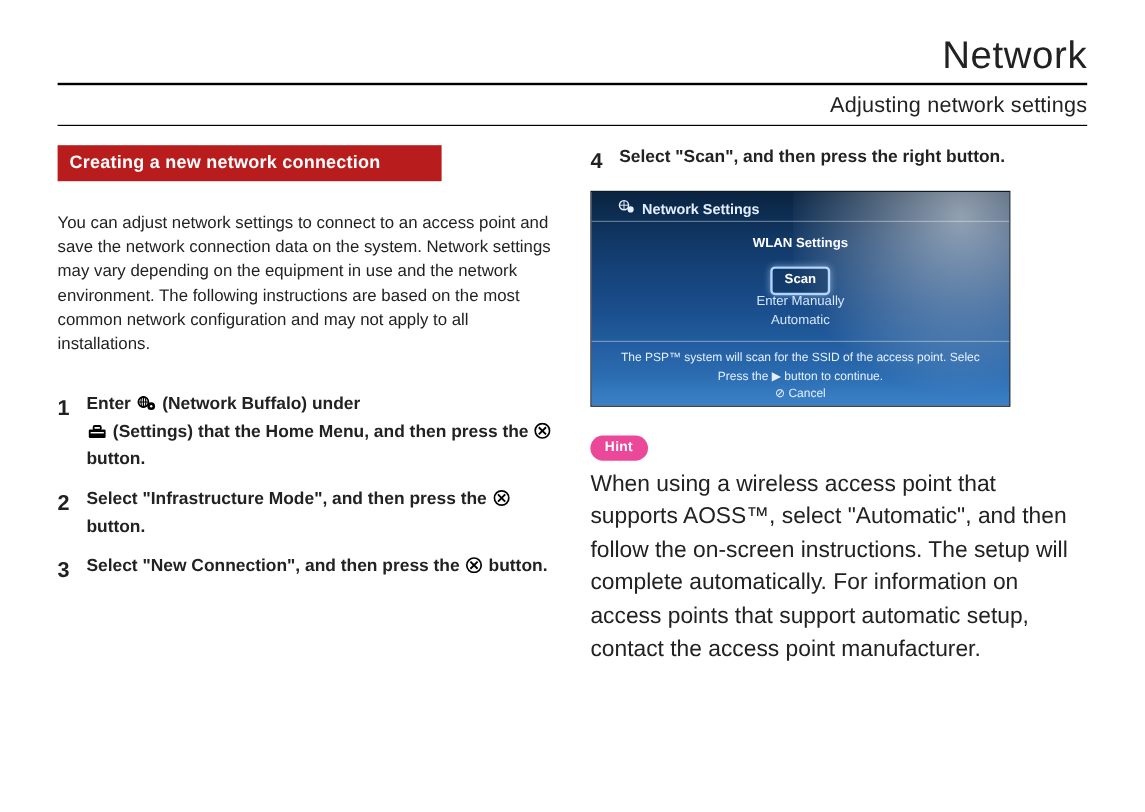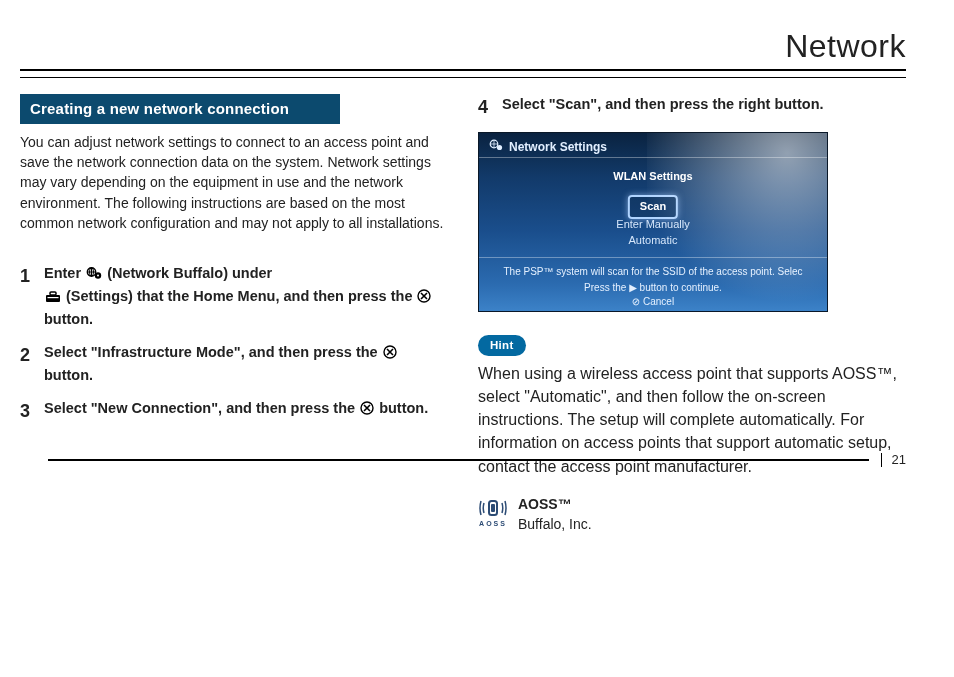--- a/index.html
+++ b/index.html
@@ -1,64 +1,65 @@
 <!DOCTYPE html>
 <html><head>
 <meta charset="utf-8">
 <style>
   * { box-sizing: border-box; margin: 0; padding: 0; }
   html, body { width: 954px; height: 677px; font-family: "Helvetica Neue", Arial, sans-serif; color: #222; background: #fff; }
-  .page { position: relative; width: 954px; height: 497px; padding: 28px 48px 0 20px; }
+  .page { position: relative; width: 954px; height: 497px; padding: 28px 48px 0 48px; }
   .header-title { font-size: 32px; font-weight: 300; letter-spacing: 0.5px; text-align: right; margin-bottom: 4px; font-family: "Helvetica Neue", Arial, sans-serif; }
   .rule-thick { border: none; border-top: 2px solid #000; margin-bottom: 6px; }
   .subtitle { text-align: right; font-size: 18px; font-weight: 300; margin-bottom: 6px; letter-spacing: 0.2px; }
   .rule-thin { border: none; border-top: 1px solid #000; margin-bottom: 16px; }
   .columns { display: flex; gap: 30px; }
   .col { flex: 1; font-size: 14px; line-height: 1.45; }
-  .section-bar { background: #0c4a6e; color: #fff; font-weight: 600; font-size: 15px; padding: 4px 10px; margin-bottom: 8px; display: inline-block; width: 320px; letter-spacing: 0.2px; }
+  .section-bar { background: #b91c1c; color: #fff; font-weight: 600; font-size: 15px; padding: 4px 10px; margin-bottom: 24px; display: inline-block; width: 320px; letter-spacing: 0.2px; }
   .para { margin-bottom: 30px; }
   .steps { list-style: none; }
   .steps li { display: flex; gap: 10px; margin-bottom: 12px; }
   .step-num { font-size: 18px; font-weight: 700; min-width: 14px; }
   .step-body { font-size: 14.5px; font-weight: 700; line-height: 1.45; }
   .icon-inline { display: inline-block; vertical-align: -2px; margin: 0 1px; }
   .screenshot {
     width: 350px; height: 180px; margin: 10px 0 22px 0;
     background: linear-gradient(180deg, #0a2340 0%, #123a6a 25%, #1a4e8c 55%, #2b6bb0 85%, #3c82c8 100%);
     border: 1px solid #0a1828; color: #cfe6ff; position: relative; font-size: 11px;
   }
-  .shot-top { position: absolute; top: 6px; left: 10px; font-weight: 600; color: #e2efff; font-size: 12px; display: flex; align-items: center; gap: 6px; }
+  .shot-top { position: absolute; top: 6px; left: 22px; font-weight: 600; color: #e2efff; font-size: 12px; display: flex; align-items: center; gap: 6px; }
   .shot-hr { position: absolute; top: 24px; left: 0; right: 0; height: 1px; background: rgba(255,255,255,0.35); }
   .shot-wlan { position: absolute; top: 36px; left: 0; right: 0; text-align: center; font-weight: 600; color: #fff; }
   .shot-scan { position: absolute; top: 62px; left: 50%; transform: translateX(-50%); padding: 2px 10px; border: 2px solid #b0d4ff; border-radius: 4px; color: #fff; font-weight: 600; background: rgba(0,0,0,0.15); box-shadow: 0 0 6px rgba(180,210,255,0.6); }
   .shot-enter { position: absolute; top: 84px; left: 0; right: 0; text-align: center; color: #d5e6fb; }
   .shot-auto { position: absolute; top: 100px; left: 0; right: 0; text-align: center; color: #d5e6fb; }
   .shot-hr2 { position: absolute; top: 124px; left: 0; right: 0; height: 1px; background: rgba(255,255,255,0.35); }
   .shot-msg { position: absolute; top: 132px; left: 6px; right: 6px; text-align: center; color: #e4f0ff; font-size: 10px; }
   .shot-press { position: absolute; top: 148px; left: 0; right: 0; text-align: center; color: #e4f0ff; font-size: 10px; }
   .shot-cancel { position: absolute; top: 162px; left: 0; right: 0; text-align: center; color: #e4f0ff; font-size: 10px; }
   .shot-glare { position: absolute; top: 0; right: 0; width: 180px; height: 180px; background: radial-gradient(circle at 140px 20px, rgba(255,255,255,0.55), rgba(255,255,255,0) 70%); pointer-events: none; }
-  .hint-pill { display: inline-block; background: #0369a1; color: #fff; font-size: 11.5px; font-weight: 700; border-radius: 11px; padding: 2px 12px; margin-bottom: 6px; letter-spacing: 0.3px; }
-  .hint-text { font-size: 16px; line-height: 1.45; margin-bottom: 16px; }
+  .hint-pill { display: inline-block; background: #ec4899; color: #fff; font-size: 11.5px; font-weight: 700; border-radius: 11px; padding: 2px 12px; margin-bottom: 6px; letter-spacing: 0.3px; }
+  .hint-text { font-size: 19px; line-height: 1.45; margin-bottom: 16px; }
   .aoss-row { display: flex; align-items: center; gap: 10px; }
   .aoss-icon { display: flex; flex-direction: column; align-items: center; gap: 1px; }
   .aoss-label { font-size: 7px; letter-spacing: 2px; color: #2c4b74; font-weight: 700; }
   .aoss-text { font-size: 14px; }
   .aoss-title { font-weight: 800; }
   .footer { position: absolute; bottom: 30px; left: 48px; right: 48px; display: flex; align-items: flex-end; }
   .footer .line { flex: 1; border-top: 2px solid #000; margin-right: 12px; position: relative; top: -6px; }
   .footer .pipe { border-left: 1px solid #000; height: 14px; margin-right: 10px; }
   .footer .num { font-size: 13px; }
 </style>
 </head>
 <body>
 
 <div class="page">
   <div class="header-title">Network</div>
   <hr class="rule-thick">
+  <div class="subtitle">Adjusting network settings</div>
   <hr class="rule-thin">
 
   <div class="columns">
 
     <div class="col">
       <div class="section-bar">Creating a new network connection</div>
       <p class="para">You can adjust network settings to connect to an access point and save the network connection data on the system. Network settings may vary depending on the equipment in use and the network environment. The following instructions are based on the most common network configuration and may not apply to all installations.</p>
 
       <ol class="steps">
         <li>
@@ -148,38 +149,16 @@
         <div class="shot-hr2"></div>
         <div class="shot-msg">The PSP™ system will scan for the SSID of the access point. Selec</div>
         <div class="shot-press">Press the ▶ button to continue.</div>
         <div class="shot-cancel">⊘ Cancel</div>
         <div class="shot-glare"></div>
       </div>
 
       <div class="hint-pill">Hint</div>
       <p class="hint-text">When using a wireless access point that supports AOSS™, select "Automatic", and then follow the on-screen instructions. The setup will complete automatically. For information on access points that support automatic setup, contact the access point manufacturer.</p>
 
-      <div class="aoss-row">
-        <div class="aoss-icon">
-          <svg width="30" height="20" viewBox="0 0 30 20">
-            <path d="M3 3 Q1 10 3 17" fill="none" stroke="#2c4b74" stroke-width="1.5"></path>
-            <path d="M6 5 Q4.5 10 6 15" fill="none" stroke="#2c4b74" stroke-width="1.5"></path>
-            <path d="M27 3 Q29 10 27 17" fill="none" stroke="#2c4b74" stroke-width="1.5"></path>
-            <path d="M24 5 Q25.5 10 24 15" fill="none" stroke="#2c4b74" stroke-width="1.5"></path>
-            <rect x="11" y="3" width="8" height="14" rx="2.5" fill="none" stroke="#2c4b74" stroke-width="2"></rect>
-            <rect x="13" y="6" width="4" height="8" rx="1" fill="#2c4b74"></rect>
-          </svg>
-          <div class="aoss-label">AOSS</div>
-        </div>
-        <div class="aoss-text">
-          <div class="aoss-title">AOSS™</div>
-          <div>Buffalo, Inc.</div>
-        </div>
-      </div>
     </div>
   </div>
 
-  <div class="footer">
-    <div class="line"></div>
-    <div class="pipe"></div>
-    <div class="num">21</div>
-  </div>
 </div>
 
 </body></html>

